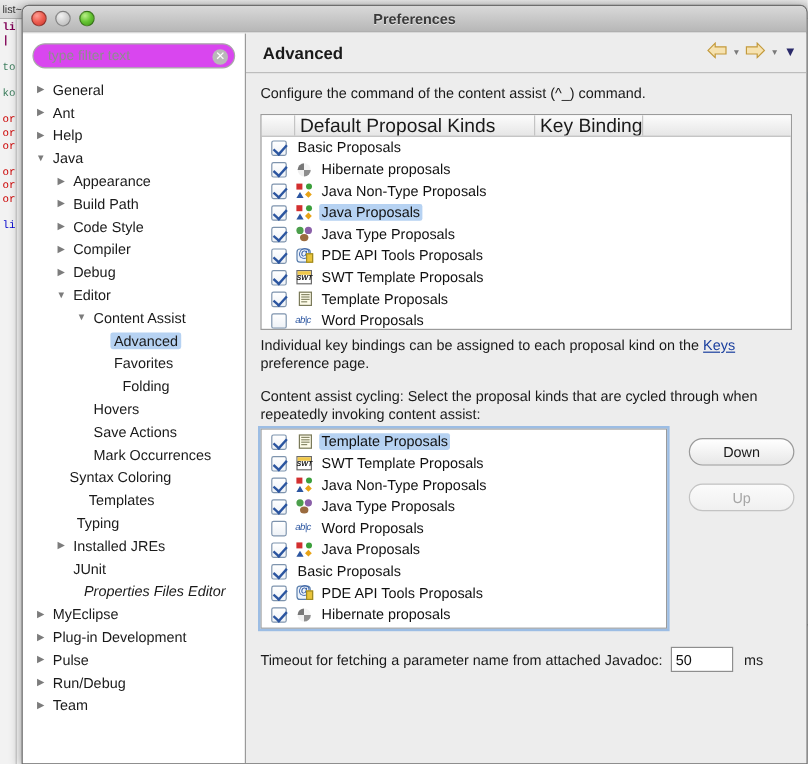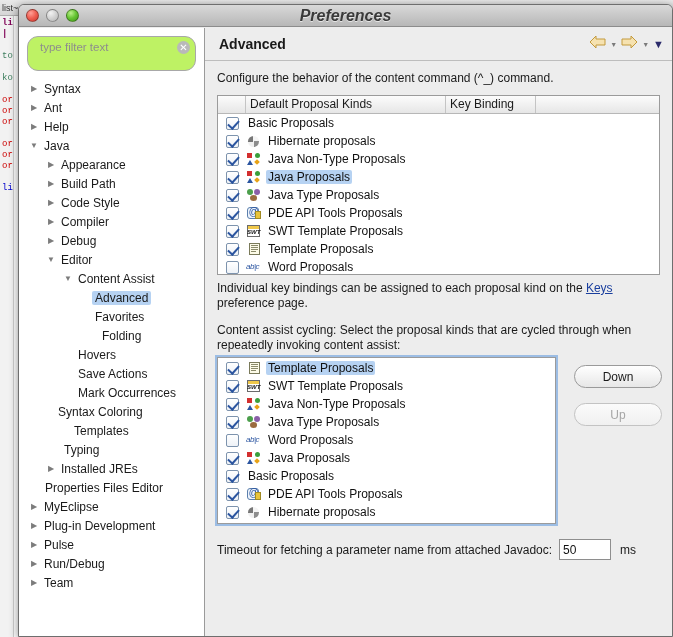--- a/index.html
+++ b/index.html
@@ -62,23 +62,22 @@
   }
   .titlebar {
     position: relative;
     height: 22px;
     background: linear-gradient(#d9d9d9, #b7b7b7);
     border-bottom: 1px solid #8c8c8c;
     border-radius: 5px 5px 0 0;
   }
   .title-text {
     text-align: center; line-height: 22px;
-    font-size: 16px; font-weight: bold; color: #3a3a3a;
+    font-size: 12px; font-weight: bold; color: #3a3a3a;
     text-shadow: 0 1px 0 rgba(255,255,255,0.6);
-    font-style: italic;
   }
   .traffic { position: absolute; left: 7px; top: 4px; display: flex; gap: 7px; }
   .dot {
     width: 13px; height: 13px; border-radius: 50%;
     border: 1px solid rgba(0,0,0,0.35);
   }
   .dot.close  { background: radial-gradient(circle at 35% 28%, #ff9f96 0%, #ef5f52 48%, #c9342b 100%); }
   .dot.min    { background: radial-gradient(circle at 35% 28%, #f2f2f2 0%, #d3d3d3 48%, #b3b3b3 100%); }
   .dot.zoom   { background: radial-gradient(circle at 35% 28%, #bbf08a 0%, #66c533 48%, #3f9416 100%); }
 
@@ -90,24 +89,24 @@
   
   .tree-panel {
     width: 186px; background: #ffffff;
     border-right: 1px solid #9a9a9a;
     display: flex; flex-direction: column;
     overflow: hidden;
   }
   .filter-wrap { padding: 8px 8px 6px 8px; }
   .filter-box {
     position: relative;
-    height: 35px;
+    height: 21px;
     border: 1px solid #a8a8a8;
     border-radius: 11px;
-    background: #bef264;
+    background: #d946ef;
   }
   .filter-box input {
     position: absolute; left: 10px; top: 0; width: 135px; height: 19px;
     border: 0; outline: none; background: transparent;
     font-family: "Liberation Sans", sans-serif;
     font-size: 11.5px; color: #3a3a3a;
   }
   .filter-box input::placeholder { color: #8d8d8d; }
   .clear-icon {
     position: absolute; right: 5px; top: 4px;
@@ -159,21 +158,21 @@
     border: 1px solid #9b9b9b;
     background: #fff;
     width: 443px;
     height: 180px;
     overflow: hidden;
   }
   .table-head {
     display: flex; height: 18px;
     background: linear-gradient(#fcfcfc,#e6e6e6);
     border-bottom: 1px solid #b7b7b7;
-    font-size: 12px; color: #1a1a1a;
+    font-size: 16px; color: #1a1a1a;
   }
   .th { border-right: 1px solid #c4c4c4; padding: 1px 0 0 4px; overflow: hidden; white-space: nowrap; }
   .th.c0 { width: 28px; }
   .th.c1 { width: 200px; }
   .th.c2 { width: 90px; }
   .th.c3 { flex: 1; border-right: 0; }
 
   .row {
     display: flex; align-items: center;
     height: 18px;
@@ -331,21 +330,21 @@
     <div class="tree-panel">
       <div class="filter-wrap">
         <div class="filter-box">
           <input type="text" placeholder="type filter text" style="">
           <div class="clear-icon">✕</div>
         </div>
       </div>
       <div class="tree" id="tree-list">
           <div class="tree-row" style="padding-left: 8px;">
             <span class="arrow">▶</span>
-            <span class="lbl">Syntax</span>
+            <span class="lbl">General</span>
           </div>
           <div class="tree-row" style="padding-left: 8px;">
             <span class="arrow">▶</span>
             <span class="lbl">Ant</span>
           </div>
           <div class="tree-row" style="padding-left: 8px;">
             <span class="arrow">▶</span>
             <span class="lbl">Help</span>
           </div>
           <div class="tree-row" style="padding-left: 8px;">
@@ -413,21 +412,25 @@
             <span class="lbl">Templates</span>
           </div>
           <div class="tree-row" style="padding-left: 28px;">
             <span class="arrow"></span>
             <span class="lbl">Typing</span>
           </div>
           <div class="tree-row" style="padding-left: 25px;">
             <span class="arrow">▶</span>
             <span class="lbl">Installed JREs</span>
           </div>
-          <div class="tree-row" style="padding-left: 9px;">
+          <div class="tree-row" style="padding-left: 25px;">
+            <span class="arrow"></span>
+            <span class="lbl">JUnit</span>
+          </div>
+          <div class="tree-row" style="padding-left: 34px; font-style: italic;">
             <span class="arrow"></span>
             <span class="lbl">Properties Files Editor</span>
           </div>
           <div class="tree-row" style="padding-left: 8px;">
             <span class="arrow">▶</span>
             <span class="lbl">MyEclipse</span>
           </div>
           <div class="tree-row" style="padding-left: 8px;">
             <span class="arrow">▶</span>
             <span class="lbl">Plug-in Development</span>
@@ -461,21 +464,21 @@
             <svg width="17" height="14" viewBox="0 0 17 14">
                 <path d="M10 1 L16 7 L10 13 L10 10 L1 10 L1 4 L10 4 Z" fill="#f6e2b0" stroke="#c39a3c" stroke-width="1"></path>
               </svg>
           </span>
           <span class="mini-chev">▼</span>
           <span class="view-menu">▼</span>
         </div>
       </div>
 
       <div class="content-inner">
-        <div class="desc">Configure the behavior of the content command (^_) command.</div>
+        <div class="desc">Configure the command of the content assist (^_) command.</div>
 
         <div class="table-box">
           <div class="table-head">
             <div class="th c0"></div>
             <div class="th c1">Default Proposal Kinds</div>
             <div class="th c2">Key Binding</div>
             <div class="th c3"></div>
           </div>
           <div id="table-rows">
               <div class="row">

